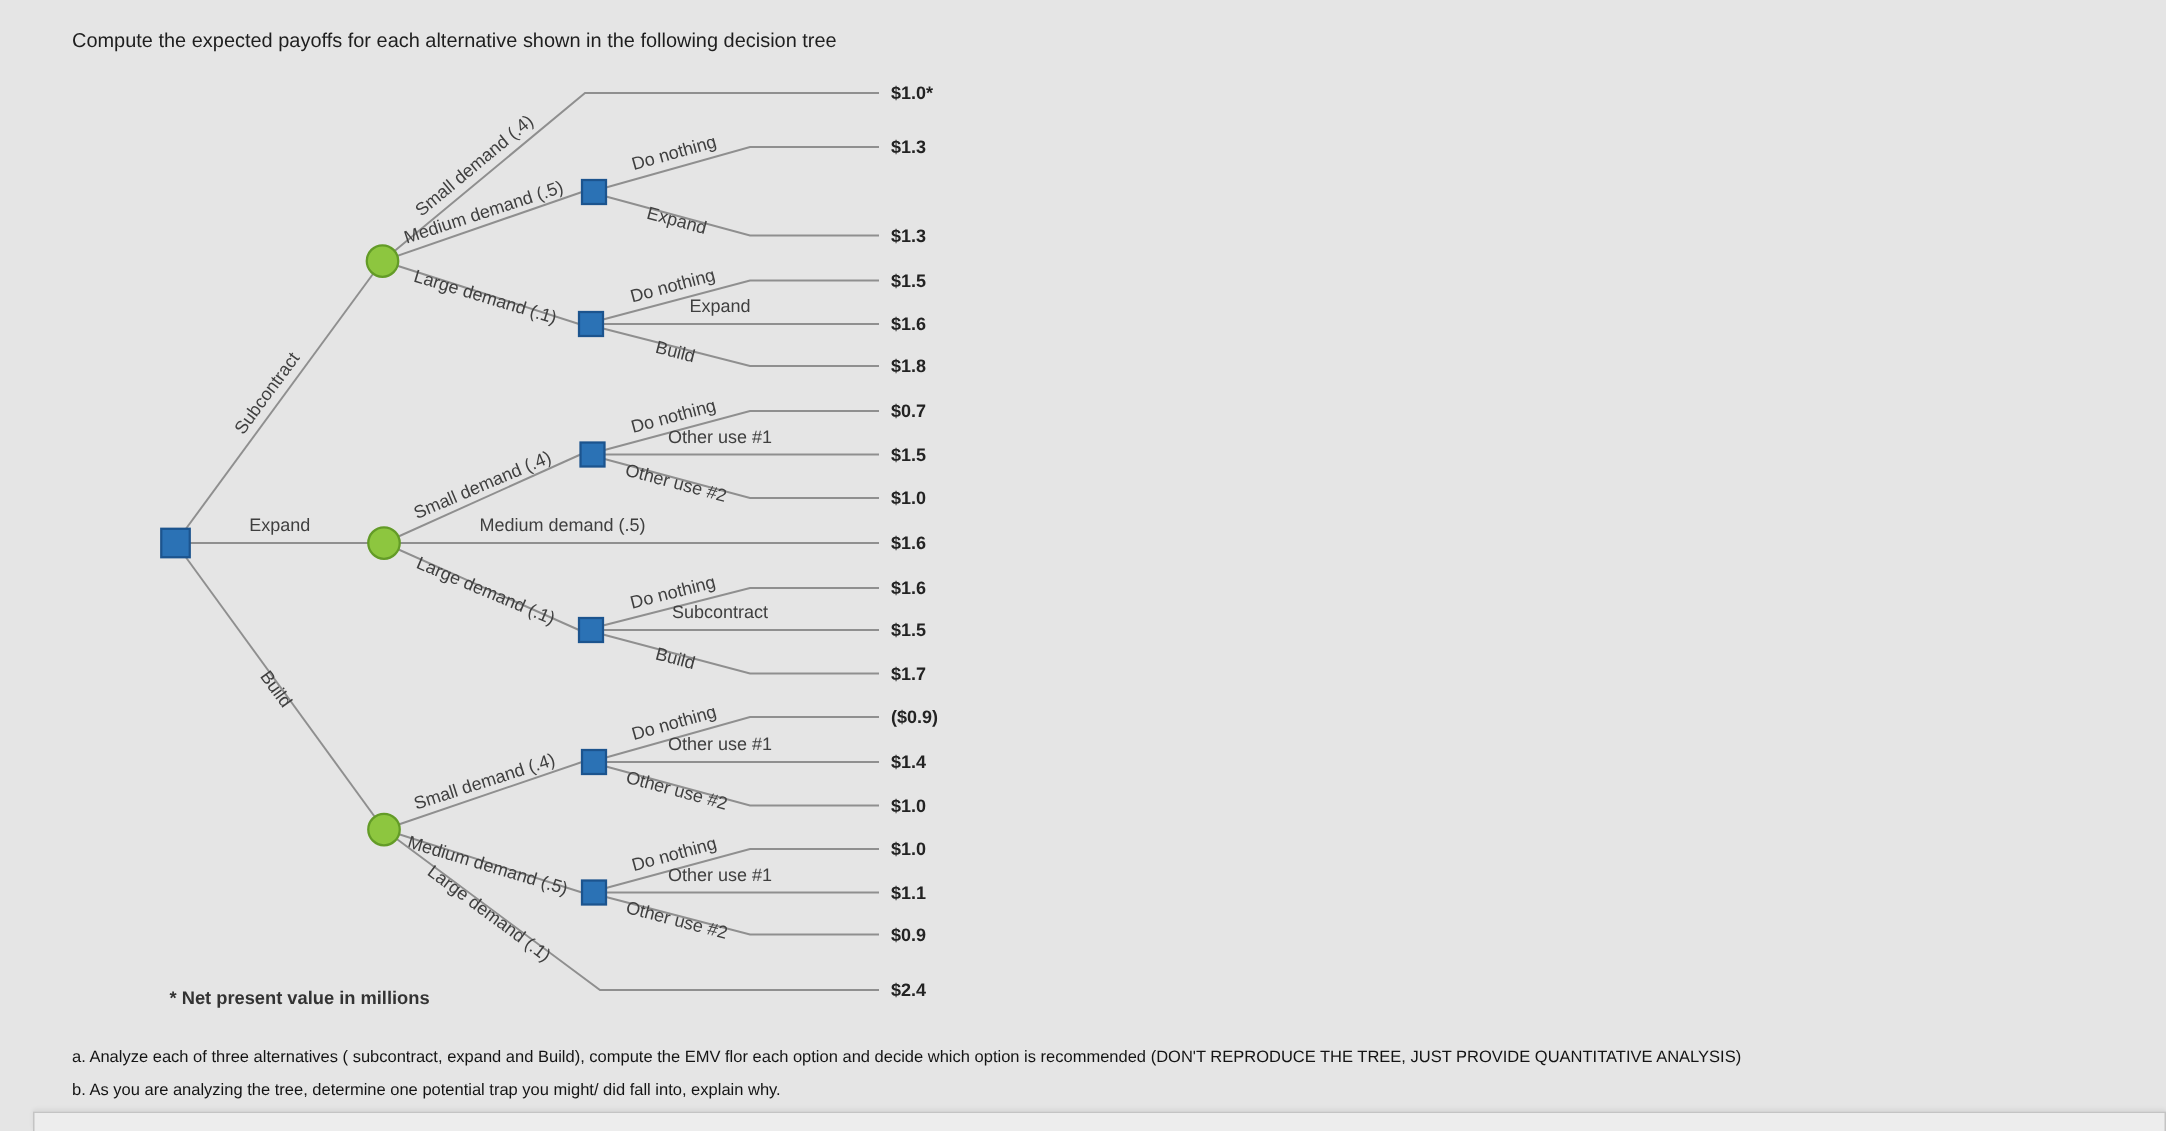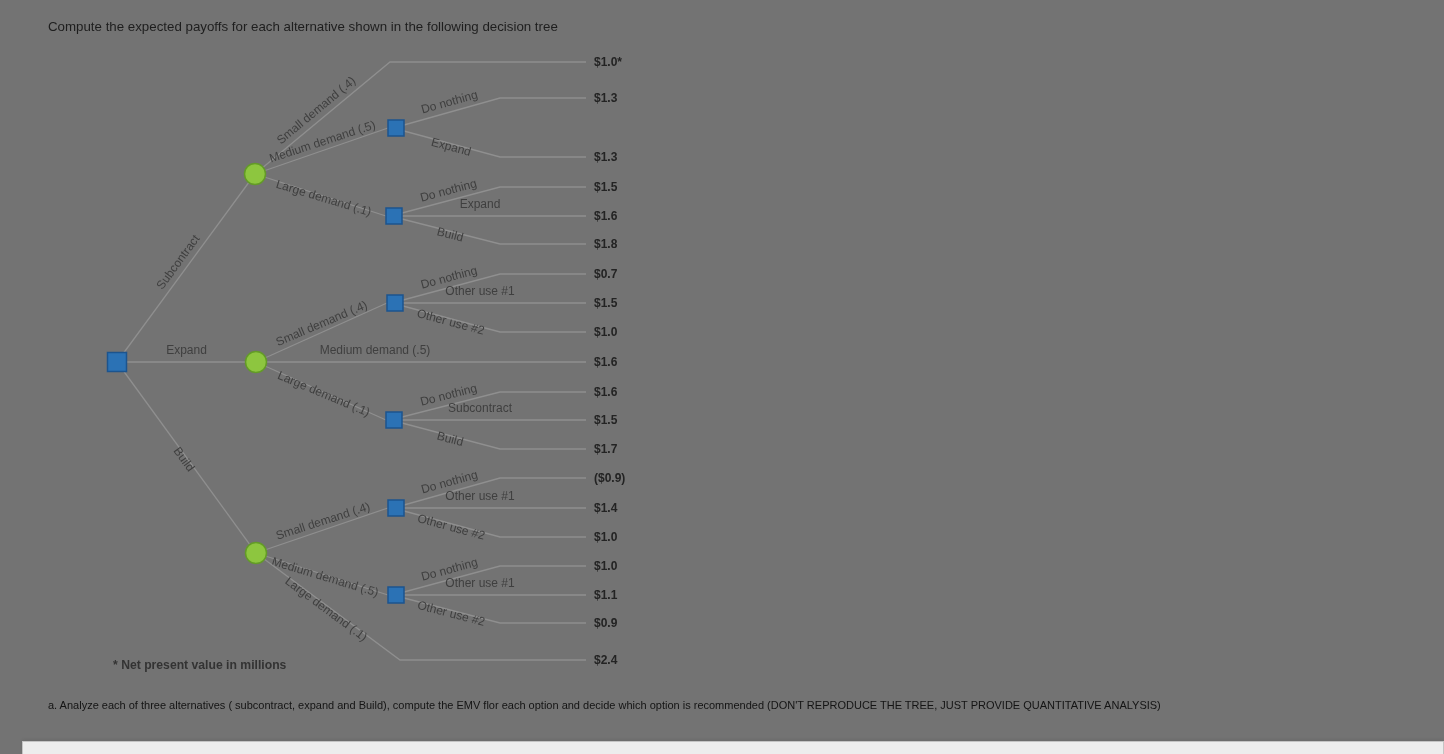--- a/index.html
+++ b/index.html
@@ -1,20 +1,20 @@
 <!DOCTYPE html>
 <html><head>
 <meta charset="utf-8">
 <style>
   html, body { margin: 0; padding: 0; background: #ffffff; }
   #page {
     position: relative;
     width: 1444px;
     height: 754px;
-    background: #737373;
+    background: #e5e5e5;
     overflow: hidden;
     font-family: "Liberation Sans", sans-serif;
   }
   #question-title {
     position: absolute;
     left: 48px;
     top: 19px;
     font-size: 13.3px;
     color: #1e1e1e;
   }
@@ -155,15 +155,16 @@
       <rect x="388" y="587" width="16" height="16" fill="#2b72b5" stroke="#1c548e" stroke-width="1.5"></rect>
       <polyline points="256,553 400,660 586,660" fill="none" stroke="#8f8f8f" stroke-width="1.3"></polyline>
       <text transform="translate(323.8250136398236,612.1186732323869) rotate(36.6)" text-anchor="middle" class="lbl">Large demand (.1)</text>
       <text x="594" y="664" class="payoff">$2.4</text>
       <circle cx="256" cy="553" r="10.5" fill="#8dc63f" stroke="#639b27" stroke-width="1.5"></circle>
       <rect x="107.5" y="352.5" width="19" height="19" fill="#2b72b5" stroke="#1c548e" stroke-width="1.5"></rect>
     </svg>
 
   <div id="question-a" class="question-line">a. Analyze each of three alternatives ( subcontract, expand and Build), compute the EMV flor each option and decide which option is recommended (DON'T REPRODUCE THE TREE, JUST PROVIDE QUANTITATIVE ANALYSIS)</div>
 
+  <div id="question-b" class="question-line">b. As you are analyzing the tree, determine one potential trap you might/ did fall into, explain why.</div>
 
   <div id="bottom-bar"></div>
 </div>
 
 </body></html>

